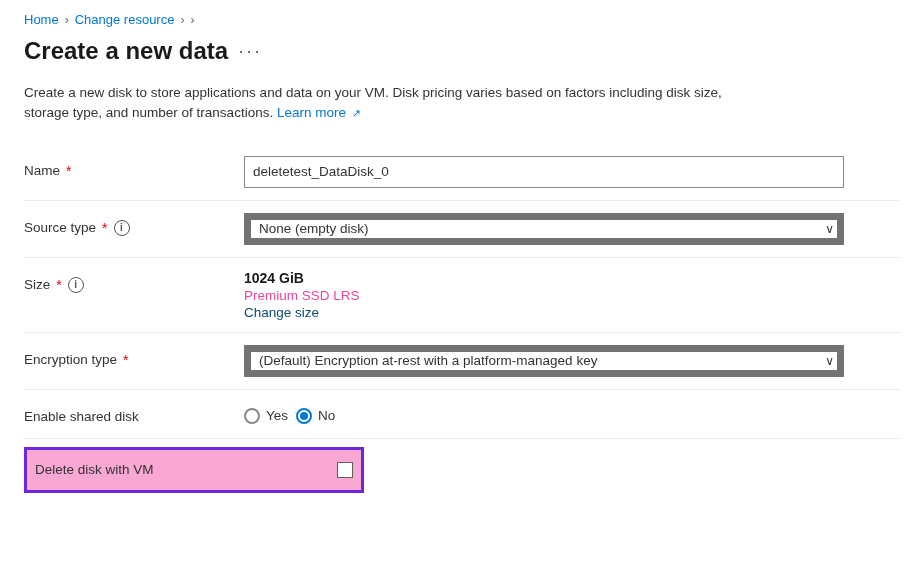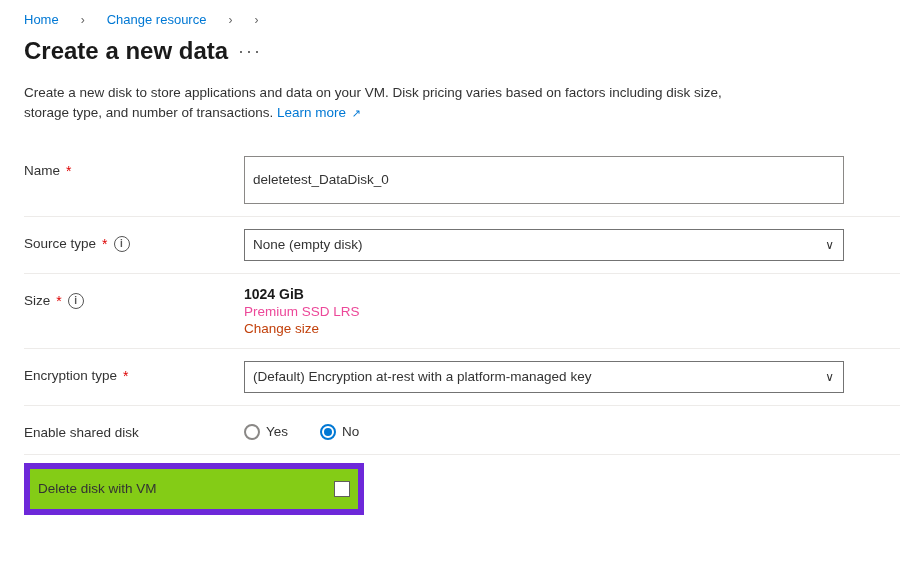--- a/index.html
+++ b/index.html
@@ -6,21 +6,21 @@
     body {
       font-family: 'Segoe UI', Arial, sans-serif;
       font-size: 14px;
       background: #fff;
       color: #333;
       padding: 12px 24px;
     }
     .breadcrumb {
       display: flex;
       align-items: center;
-      gap: 22px;
+      gap: 6px;
       font-size: 13px;
       color: #0078d4;
       margin-bottom: 10px;
     }
     .breadcrumb span.sep {
       color: #666;
       font-size: 12px;
     }
     .breadcrumb a {
       color: #0078d4;
@@ -99,36 +99,36 @@
     }
     .form-control-col {
       flex: 1;
       display: flex;
       flex-direction: column;
       justify-content: center;
     }
     .text-input {
       width: 100%;
       max-width: 600px;
-      height: 48px;
+      height: 32px;
       border: 1px solid #8a8886;
       padding: 0 8px;
       font-size: 13.5px;
       color: #333;
       outline: none;
     }
     .select-wrapper {
       position: relative;
       width: 100%;
       max-width: 600px;
     }
     .select-display {
       width: 100%;
       height: 32px;
-      border: 1px solid #737373;
+      border: 7px solid #737373;
       padding: 0 32px 0 8px;
       font-size: 13.5px;
       color: #333;
       background: #fff;
       display: flex;
       align-items: center;
       cursor: pointer;
       user-select: none;
     }
     .select-chevron {
@@ -144,31 +144,31 @@
       font-weight: 700;
       font-size: 14px;
       color: #1a1a1a;
     }
     .size-sub {
       font-size: 13.5px;
       color: #ec4899;
       margin-top: 2px;
     }
     .change-size-link {
-      color: #c2410c;
+      color: #0c4a6e;
       font-size: 13.5px;
       cursor: pointer;
       margin-top: 2px;
       text-decoration: none;
       display: inline-block;
     }
     .radio-group {
       display: flex;
       align-items: center;
-      gap: 32px;
+      gap: 8px;
       padding-top: 6px;
     }
     .radio-label {
       display: flex;
       align-items: center;
       gap: 6px;
       font-size: 13.5px;
       cursor: pointer;
     }
     .radio-circle {
@@ -187,24 +187,24 @@
     .radio-dot {
       width: 8px;
       height: 8px;
       border-radius: 50%;
       background: #0078d4;
     }
     .delete-disk-row {
       display: flex;
       align-items: center;
       padding: 12px 8px;
-      border: 6px solid #6d28d9;
+      border: 3px solid #6d28d9;
       margin-top: 6px;
       max-width: 340px;
-      background: #84cc16;
+      background: #f9a8d4;
     }
     .delete-disk-label {
       font-size: 13.5px;
       color: #333;
       flex: 1;
     }
     .checkbox-box {
       width: 16px;
       height: 16px;
       border: 1.5px solid #605e5c;

